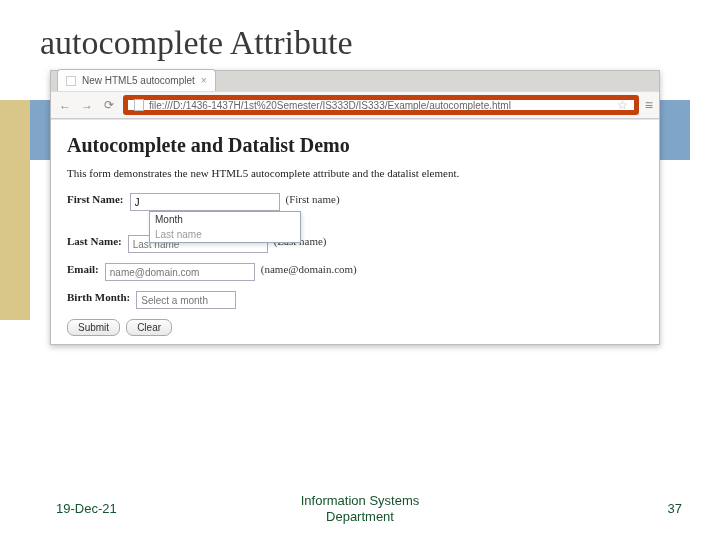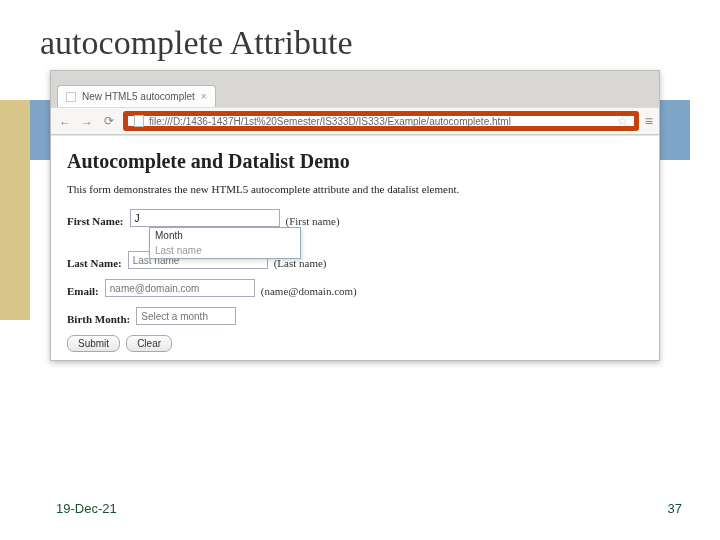--- a/index.html
+++ b/index.html
@@ -77,21 +77,21 @@
     background: linear-gradient(#fafafa,#e2e2e2);
     border-radius: 2px;
     display: flex;
     align-items: center;
     justify-content: center;
     font-size: 9px;
     color: #555;
   }
   .winbtn.close { color:#fff; background: linear-gradient(#e77,#c33); border-color:#a22; }
   .tabstrip {
-    height: 36px;
+    height: 20px;
     background: #d9d7d3;
     display: flex;
     align-items: flex-end;
     padding-left: 6px;
   }
   .tab {
     background: #fdfdfd;
     border: 1px solid #bbb;
     border-bottom: none;
     border-radius: 4px 4px 0 0;
@@ -155,21 +155,21 @@
     font-size: 20px;
     font-weight: bold;
     margin-bottom: 10px;
   }
   .demo-desc {
     font-size: 11px;
     margin-bottom: 14px;
   }
   .field-row {
     display: flex;
-    align-items: flex-end;
+    align-items: flex-start;
     gap: 6px;
     margin-bottom: 10px;
     font-size: 11px;
   }
   .field-row .lbl { font-weight: bold; }
   .txtinput {
     border: 1px solid #aab;
     height: 18px;
     padding: 0 4px;
     font-size: 10px;
@@ -283,14 +283,18 @@
       <div class="btnrow">
         <button class="formbtn">Submit</button>
         <button class="formbtn">Clear</button>
       </div>
     </div>
   </div>
 </div>
 
 <div class="slide-footer">
   <span class="date">19-Dec-21</span>
+  <span class="dept">
+    <span>Information Systems</span><br>
+    <span>Department</span>
+  </span>
   <span class="pageno">37</span>
 </div>
 
 </body></html>

